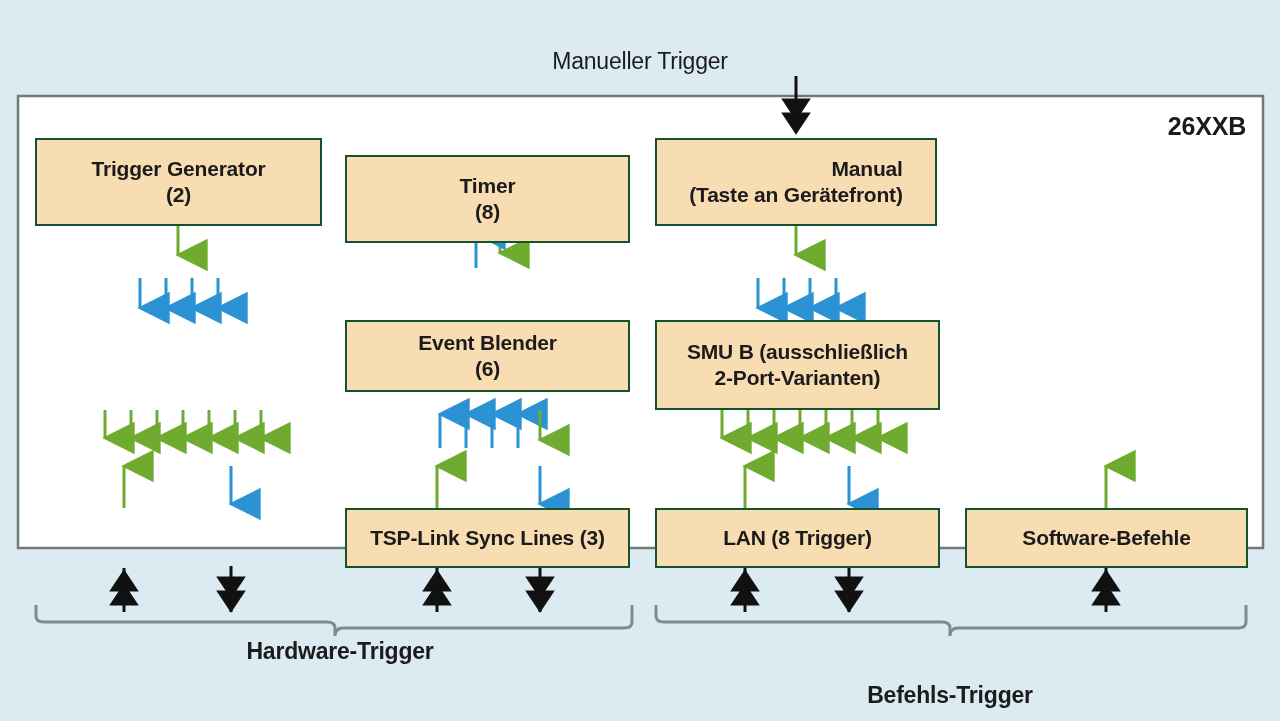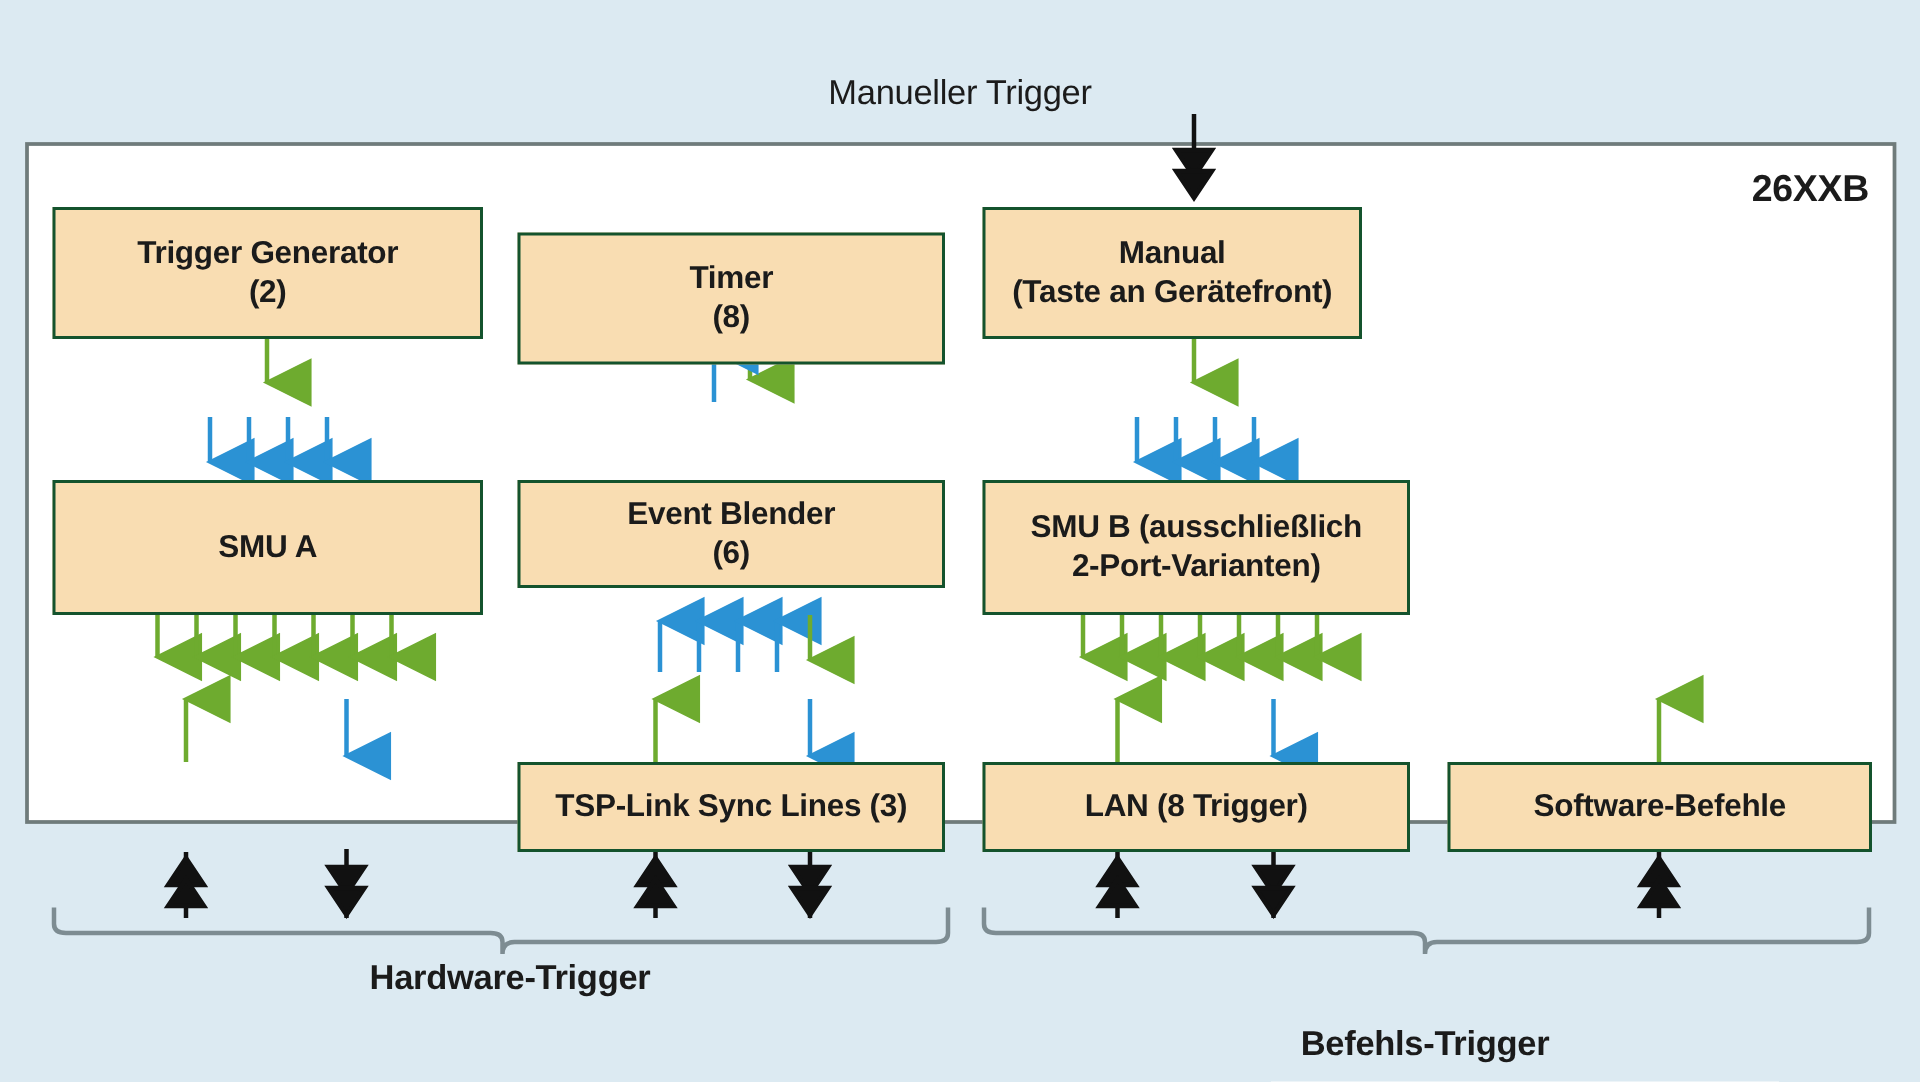--- a/index.html
+++ b/index.html
@@ -201,33 +201,27 @@
     </div>
   </div>
 
   <div class="box" style="left:345px;top:138px;width:285px;height:88px;margin-top:17px;">
     <div>
       <span>Timer</span>
       <span class="l2">(8)</span>
     </div>
   </div>
 
-  <div class="box" style="left:655px;top:138px;width:253px;height:88px;">
+  <div class="box" style="left:655px;top:138px;width:282px;height:88px;text-align:right;">
     <div>
       <span>Manual</span>
       <span class="l2">(Taste an Gerätefront)</span>
     </div>
   </div>
 
-  <div class="box" style="left:35px;top:320px;width:287px;height:90px;">
-    <div>
-      <span>SMU A</span>
-      <span class="l2"></span>
-    </div>
-  </div>
 
   <div class="box" style="left:345px;top:320px;width:285px;height:72px;">
     <div>
       <span>Event Blender</span>
       <span class="l2">(6)</span>
     </div>
   </div>
 
   <div class="box" style="left:655px;top:320px;width:285px;height:90px;">
     <div>

